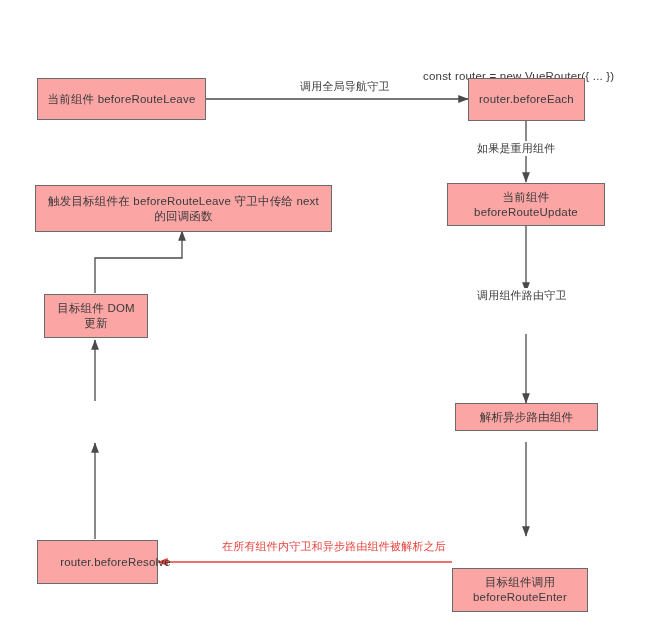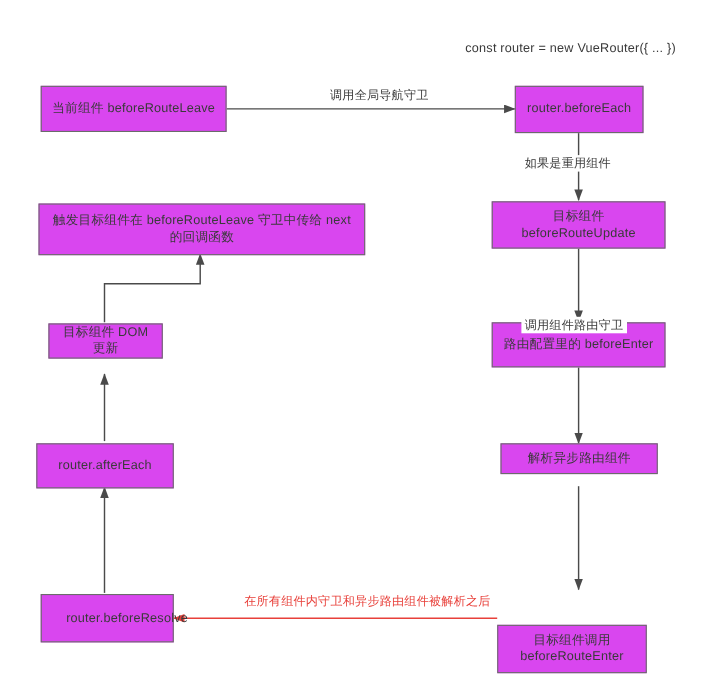--- a/index.html
+++ b/index.html
@@ -19,21 +19,21 @@
     position: absolute;
     left: 0;
     top: 0;
     width: 650px;
     height: 619px;
   }
   .node {
     position: absolute;
     box-sizing: border-box;
     border: 1px solid #6b6b6b;
-    background: #d946ef;
+    background: #fca5a5;
     color: #3a3a3a;
     font-size: 11.5px;
     line-height: 1.3;
     display: flex;
     align-items: center;
     justify-content: center;
     text-align: center;
     padding: 2px 6px;
     letter-spacing: 0.2px;
   }
@@ -49,20 +49,21 @@
   .edge-label.red {
     color: #e8403a;
     font-family: Liberation Serif, serif;
   }
   .code-label {
     position: absolute;
     color: #3a3a3a;
     font-size: 11.5px;
     letter-spacing: 0.2px;
     white-space: nowrap;
+    margin-top: 32px;
   }
 </style>
 </head>
 <body>
 
 <div id="canvas">
 
   <svg id="edges" viewBox="0 0 650 619" xmlns="http://www.w3.org/2000/svg">
     <defs>
       <marker id="arrow" markerWidth="9" markerHeight="9" refX="7.5" refY="3" orient="auto" markerUnits="strokeWidth">
@@ -109,33 +110,31 @@
       <path d="M95,293 L95,258 L182,258 L182,231" stroke="#4a4a4a" stroke-width="1.3" fill="none" marker-end="url(#arrow)"></path>
     </g>
   </svg>
 
   <div class="code-label" style="left:423px; top:38px;">const router = new VueRouter({ ... })</div>
 
   <div class="node" style="left:37px; top:78px; width:169px; height:42px;">当前组件 beforeRouteLeave</div>
 
   <div class="node" style="left:468px; top:78px; width:117px; height:43px;">router.beforeEach</div>
 
-  <div class="node" style="left:447px; top:183px; width:158px; height:43px;">目标组件 beforeRouteUpdate</div>
+  <div class="node" style="left:447px; top:183px; width:158px; height:43px;">当前组件 beforeRouteUpdate</div>
 
-  <div class="node" style="left:447px; top:293px; width:158px; height:41px;">路由配置里的 beforeEnter</div>
 
   <div class="node" style="left:455px; top:403px; width:143px; height:28px;">解析异步路由组件</div>
 
   <div class="node" style="left:452px; top:568px; width:136px; height:44px;">目标组件调用 beforeRouteEnter</div>
 
   <div class="node" style="left:37px; top:540px; width:121px; height:44px;padding-left:42px;">router.beforeResolve</div>
 
-  <div class="node" style="left:33px; top:403px; width:125px; height:41px;">router.afterEach</div>
 
-  <div class="node" style="left:44px; top:294px; width:104px; height:32px;">目标组件 DOM 更新</div>
+  <div class="node" style="left:44px; top:294px; width:104px; height:44px;">目标组件 DOM 更新</div>
 
   <div class="node" style="left:35px; top:185px; width:297px; height:47px;">触发目标组件在 beforeRouteLeave 守卫中传给 next 的回调函数</div>
 
   <div class="edge-label" style="left:297px; top:79px;">调用全局导航守卫</div>
 
   <div class="edge-label" style="left:474px; top:141px;">如果是重用组件</div>
 
   <div class="edge-label" style="left:474px; top:252px;margin-top:36px;">调用组件路由守卫</div>
 
   <div class="edge-label red" style="left:219px; top:539px;">在所有组件内守卫和异步路由组件被解析之后</div>

